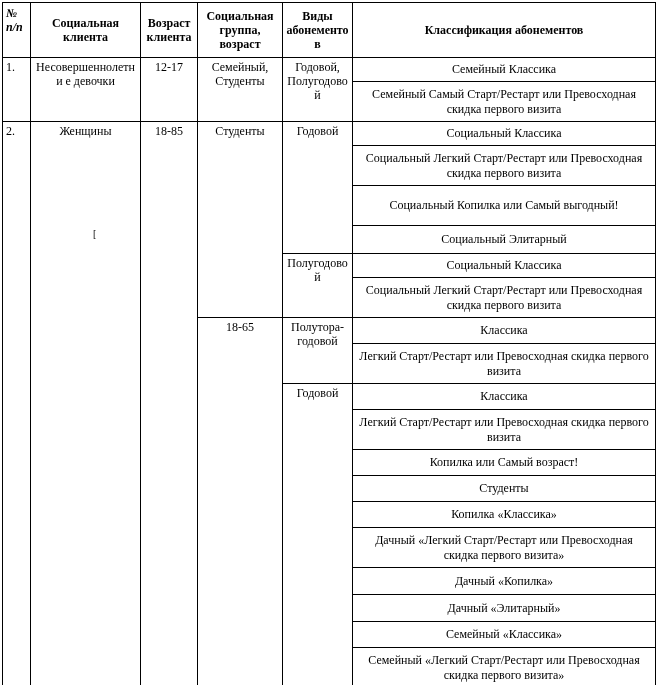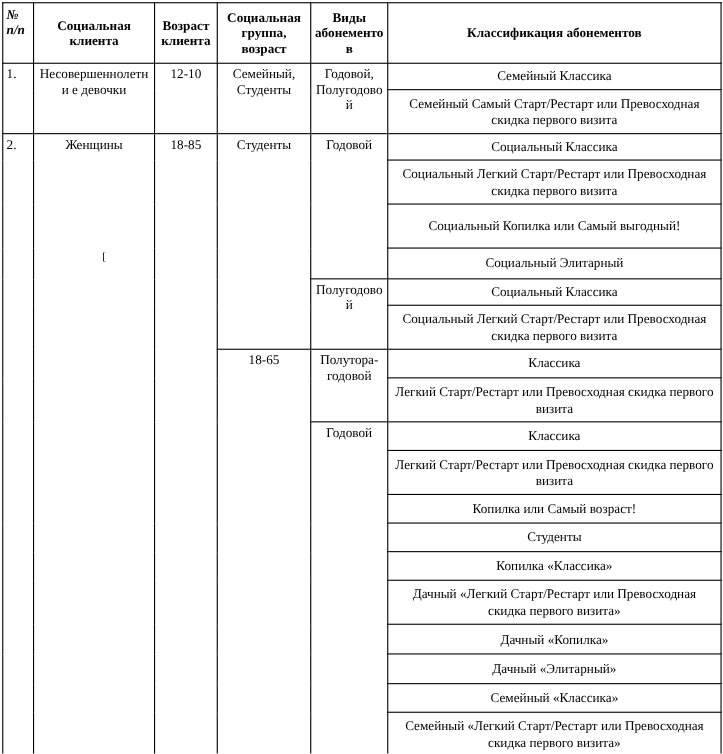--- a/index.html
+++ b/index.html
@@ -75,21 +75,21 @@
       <th>Социальная клиента</th>
       <th>Возраст клиента</th>
       <th>Социальная группа, возраст</th>
       <th>Виды абонементов</th>
       <th>Классификация абонементов</th>
     </tr>
 
     <tr style="height:24px">
       <td class="c-num" rowspan="2">1.</td>
       <td class="c-cat" rowspan="2">Несовершеннолетни е девочки</td>
-      <td class="c-age" rowspan="2">12-10</td>
+      <td class="c-age" rowspan="2">12-17</td>
       <td class="c-soc" rowspan="2">Семейный, Студенты</td>
       <td class="c-type" rowspan="2">Годовой, Полугодовой</td>
       <td class="c-class">Семейный Классика</td>
     </tr>
     <tr style="height:40px">
       <td class="c-class">Семейный Самый Старт/Рестарт или Превосходная скидка первого визита</td>
     </tr>
 
     <tr style="height:24px">
       <td class="c-num" rowspan="18">2.</td>

